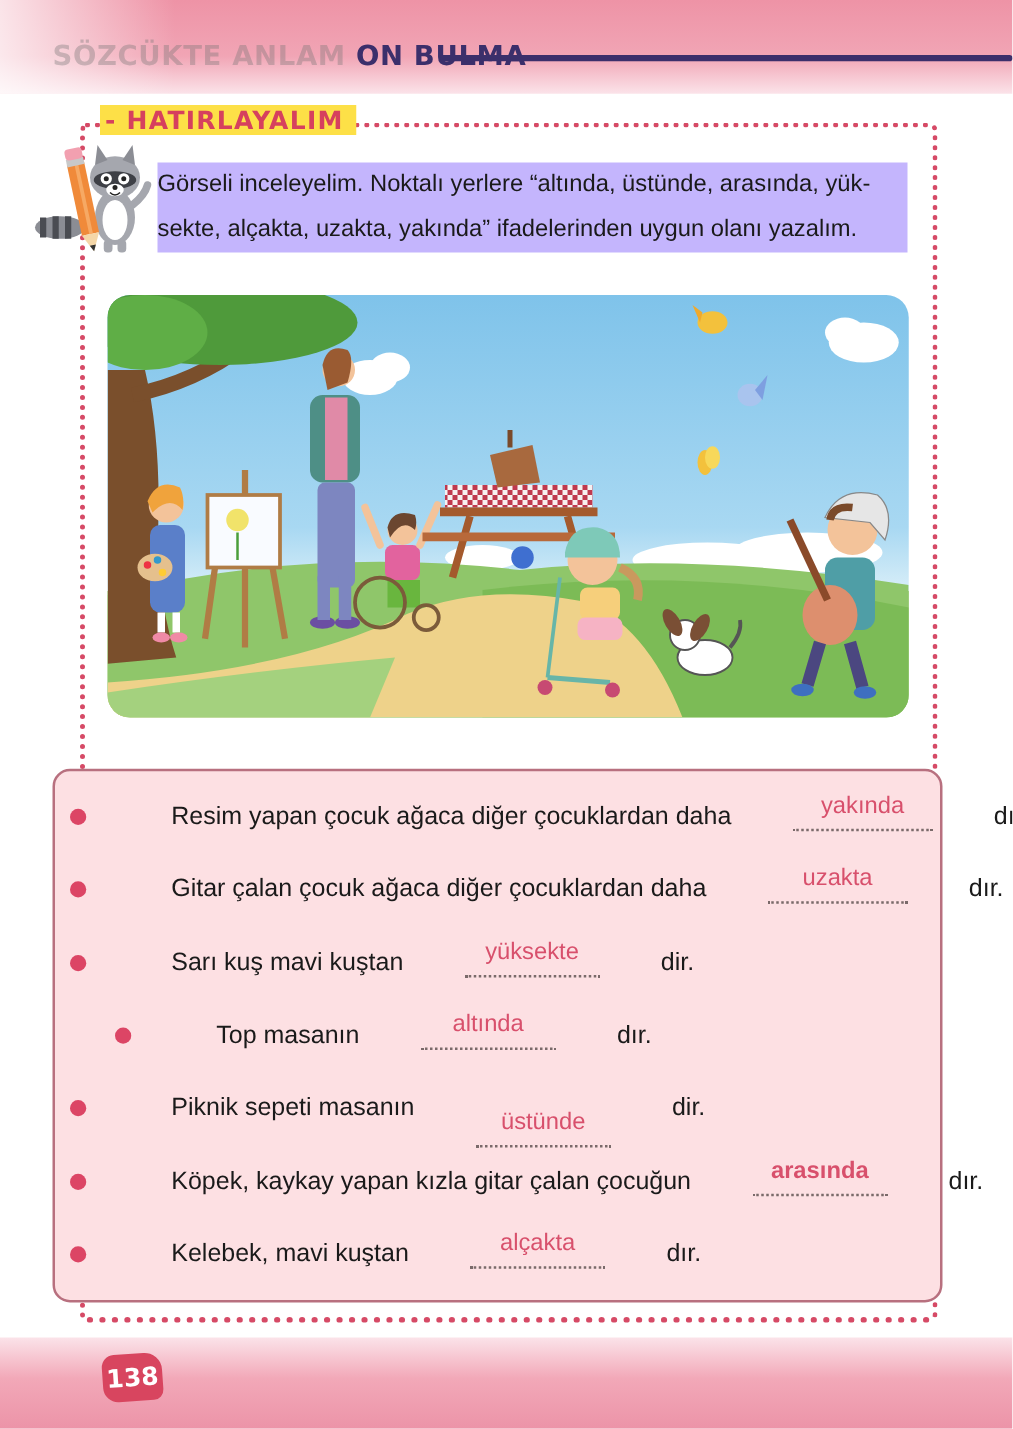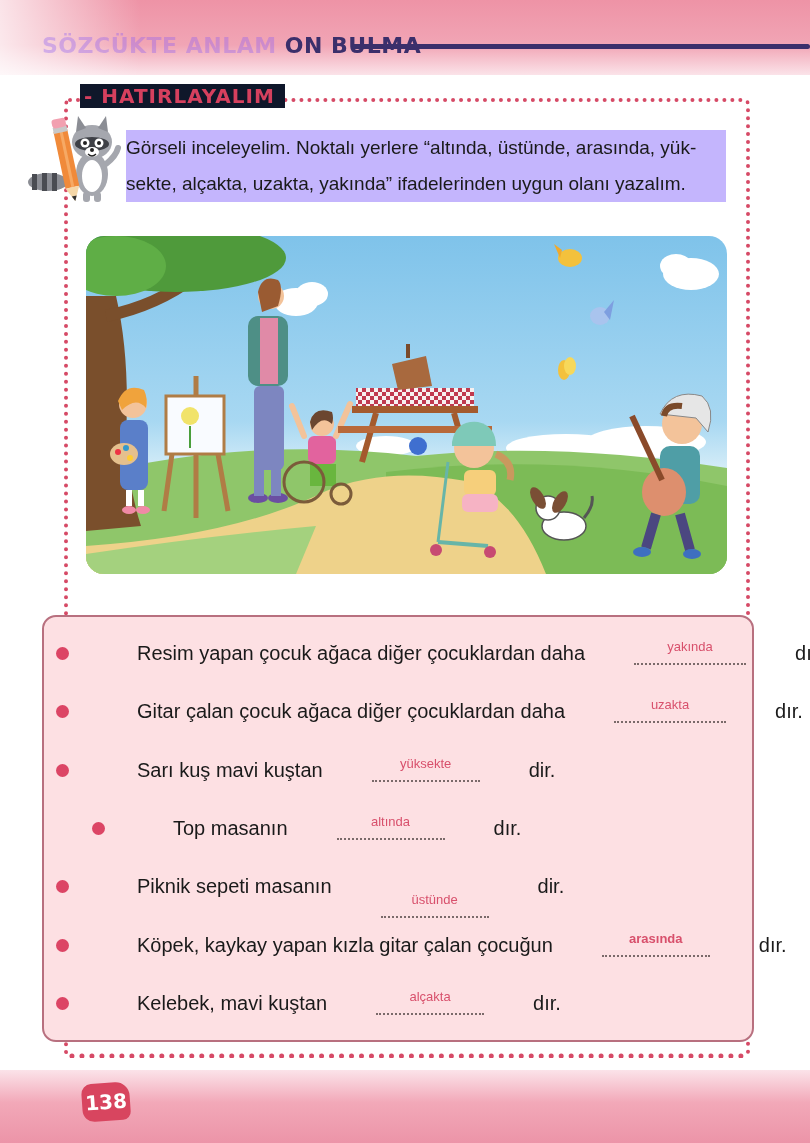--- a/index.html
+++ b/index.html
@@ -12,35 +12,35 @@
   }
   .top-band::before {
     content: ""; position: absolute; left: 0; top: 0; width: 140px; height: 75px;
     background: linear-gradient(90deg, rgba(255,255,255,0.75), rgba(255,255,255,0));
   }
   .chapter-title {
     position: absolute; left: 42px; top: 33px; height: 26px;
     font-family: "DejaVu Sans", sans-serif; font-weight: bold; font-size: 22px;
     color: #3b2f6b; letter-spacing: 0.5px;
   }
-  .chapter-title .faded { color: #8b5cf6; opacity: 0.35; }
+  .chapter-title .faded { color: #737373; opacity: 0.35; }
   .chapter-rule {
     position: absolute; left: 352px; top: 44px; width: 458px; height: 5px;
     background: #3b2f6b; border-radius: 3px;
   }
 
   .remember-frame {
     position: absolute; left: 64px; top: 98px; width: 686px; height: 960px;
     border-left: 4px dotted #d64a66; border-right: 4px dotted #d64a66;
     border-bottom: 5px dotted #d64a66; border-top: 4px dotted #d64a66;
     border-radius: 6px;
   }
   .remember-label {
     position: absolute; left: 80px; top: 84px; padding: 0 10px 0 4px;
-    background: #0f172a; font-weight: bold; font-size: 20px; color: #d6405e;
+    background: #fde047; font-weight: bold; font-size: 20px; color: #d6405e;
     letter-spacing: 1px; font-family: "DejaVu Sans", sans-serif;
   }
   .remember-label::before { content: "- "; color: #d6405e; }
 
   .mascot {
     position: absolute; left: 26px; top: 112px; width: 96px; height: 92px;
   }
 
   .instructions {
     position: absolute; left: 126px; top: 130px; width: 600px;
@@ -66,21 +66,21 @@
   }
   .bullet {
     width: 13px; height: 13px; border-radius: 50%; background: #dc4565;
     margin-left: 12px; margin-right: 22px; flex: 0 0 13px;
   }
   .blank {
     display: inline-block; position: relative; margin: 0 3px;
     border-bottom: 2px dotted #7a6a6a; height: 24px; text-align: center;
   }
   .answer {
-    position: relative; top: -8px; font-size: 13px; color: #d8506c;
+    position: relative; top: -8px; font-size: 19px; color: #d8506c;
     font-family: "Liberation Sans", sans-serif;
   }
 
   .bottom-band {
     position: absolute; left: 0; top: 1070px; width: 810px; height: 73px;
     background: linear-gradient(180deg, #fbe3e9 0%, #f2a8b8 45%, #ec94a8 100%);
   }
   .page-badge {
     position: absolute; left: 82px; top: 1083px; width: 48px; height: 38px;
     background: #d8455f; border-radius: 10px 14px 8px 12px; transform: rotate(-4deg);

